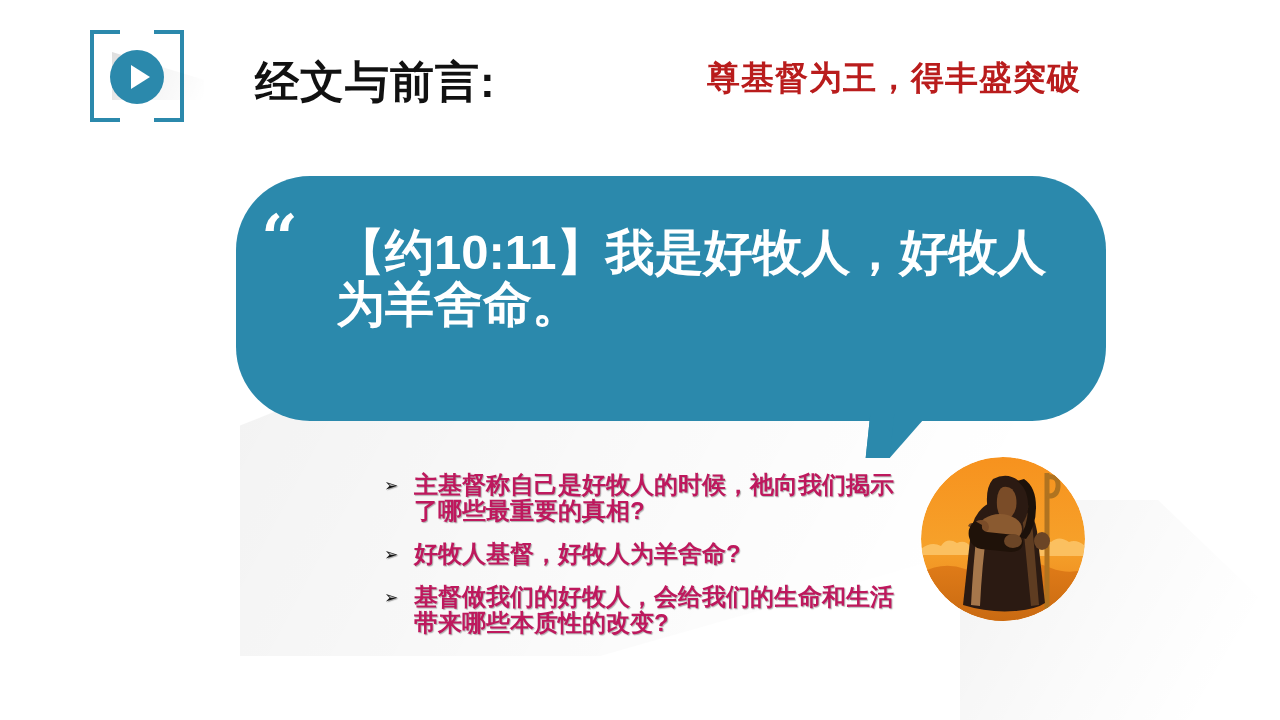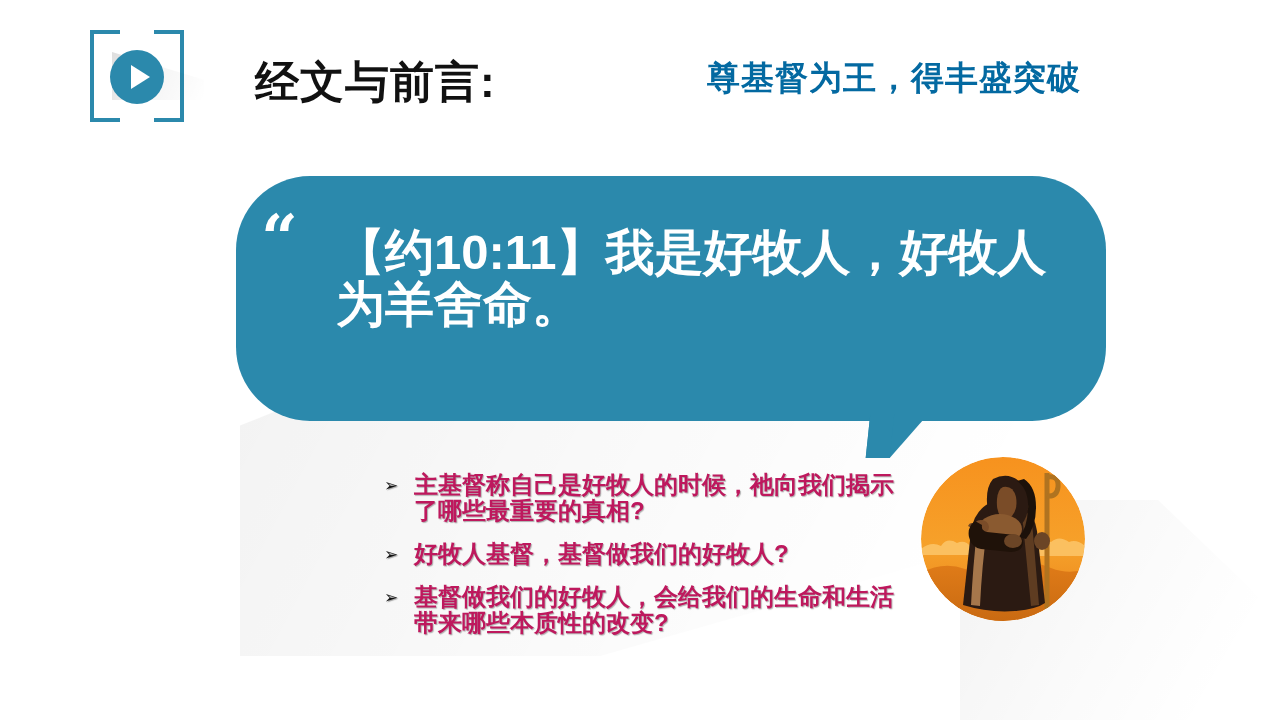--- a/index.html
+++ b/index.html
@@ -98,21 +98,21 @@
     white-space: nowrap;
     margin-left: 40px;
   }
 
   #header-subtitle {
     position: absolute;
     left: 707px;
     top: 56px;
     font-size: 33px;
     font-weight: bold;
-    color: #0369a1;
+    color: #b91c1c;
     letter-spacing: 1px;
     white-space: nowrap;
   }
 
   
   #bubble-shadow {
     position: absolute;
     left: 240px;
     top: 176px;
     width: 1000px;
@@ -256,21 +256,21 @@
 
   <div id="bullets">
 
     <div class="bullet-row">
       <span class="bullet-marker">➢</span>
       <span class="bullet-text">主基督称自己是好牧人的时候，祂向我们揭示了哪些最重要的真相?</span>
     </div>
 
     <div class="bullet-row">
       <span class="bullet-marker">➢</span>
-      <span class="bullet-text">好牧人基督，基督做我们的好牧人?</span>
+      <span class="bullet-text">好牧人基督，好牧人为羊舍命?</span>
     </div>
 
     <div class="bullet-row">
       <span class="bullet-marker">➢</span>
       <span class="bullet-text">基督做我们的好牧人，会给我们的生命和生活带来哪些本质性的改变?</span>
     </div>
 
   </div>
 
   <div id="shepherd-shadow"></div>

